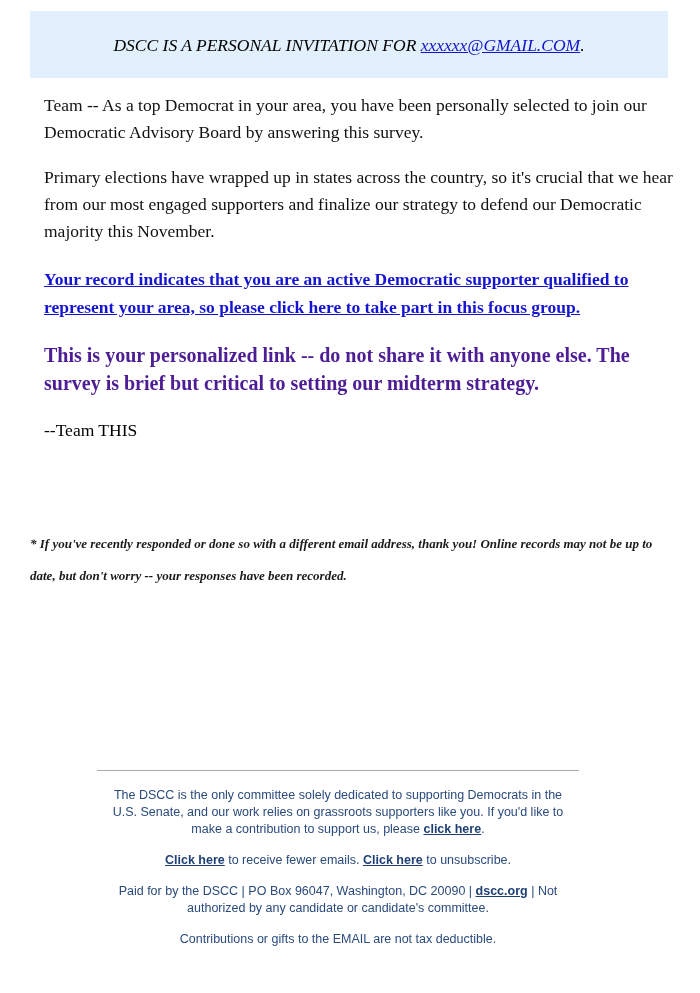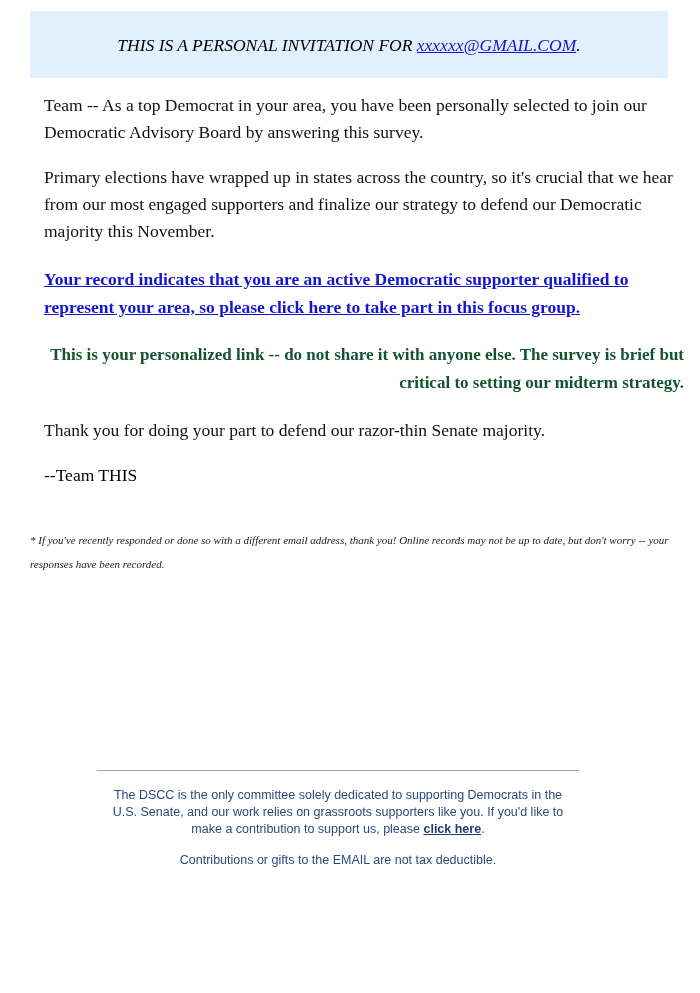--- a/index.html
+++ b/index.html
@@ -67,42 +67,42 @@
     font-size: 17.5px;
     line-height: 28px;
     font-weight: bold;
   }
   .link-para a {
     color: #1414d2;
     font-weight: bold;
   }
   .bold-para {
     margin: 0 0 20px 0;
-    font-size: 17px;
+    font-size: 20px;
     line-height: 28px;
     font-weight: bold;
-    color: #14532d;
-    text-align: right;
+    color: #4c1d95;
   }
   .sig {
     margin: 0;
     font-size: 17.5px;
     line-height: 27px;
   }
 
   
   .footnote {
     position: absolute;
     left: 30px;
     top: 528px;
     width: 640px;
     font-style: italic;
-    font-size: 11px;
-    line-height: 24px;
+    font-size: 13px;
+    line-height: 32px;
     color: #1a1a1a;
+    font-weight: bold;
   }
 
   
   .footer {
     position: absolute;
     left: 0;
     top: 770px;
     width: 676px;
   }
   .footer-rule {
@@ -130,43 +130,48 @@
     color: #1f3f73;
     text-decoration: underline;
     font-weight: bold;
   }
 </style>
 </head>
 <body>
 
 <div class="banner">
   <div class="banner-line">
-    <span>THIS IS A PERSONAL INVITATION FOR </span><a href="#">xxxxxx@GMAIL.COM</a><span>.</span>
+    <span>DSCC IS A PERSONAL INVITATION FOR </span><a href="#">xxxxxx@GMAIL.COM</a><span>.</span>
   </div>
 </div>
 
 <div class="body-wrap">
   <p class="para">Team -- As a top Democrat in your area, you have been personally selected to join our Democratic Advisory Board by answering this survey.</p>
   <p class="para tight">Primary elections have wrapped up in states across the country, so it's crucial that we hear from our most engaged supporters and finalize our strategy to defend our Democratic majority this November.</p>
   <p class="link-para">
     <a href="#">Your record indicates that you are an active Democratic supporter qualified to represent your area, so please click here to take part in this focus group.</a>
   </p>
   <p class="bold-para">This is your personalized link -- do not share it with anyone else. The survey is brief but critical to setting our midterm strategy.</p>
-  <p class="para">Thank you for doing your part to defend our razor-thin Senate majority.</p>
   <p class="sig">--Team THIS</p>
 </div>
 
 <div class="footnote">* If you've recently responded or done so with a different email address, thank you! Online records may not be up to date, but don't worry -- your responses have been recorded.</div>
 
 <div class="footer">
   <hr class="footer-rule">
   <div class="footer-inner">
 
     <p class="footer-block">
       <span>The DSCC is the only committee solely dedicated to supporting Democrats in the U.S. Senate, and our work relies on grassroots supporters like you. If you'd like to make a contribution to support us, please </span><a href="#">click here</a><span>.</span>
     </p>
 
+    <p class="footer-block">
+      <a href="#">Click here</a><span> to receive fewer emails. </span><a href="#">Click here</a><span> to unsubscribe.</span>
+    </p>
 
+    <p class="footer-block">
+      <span>Paid for by the DSCC | PO Box 96047, Washington, DC 20090 | </span><a href="#">dscc.org</a><span> | Not authorized by any candidate or candidate's committee.</span>
+    </p>
 
     <p class="footer-block">Contributions or gifts to the EMAIL are not tax deductible.</p>
 
   </div>
 </div>
 
 </body></html>

